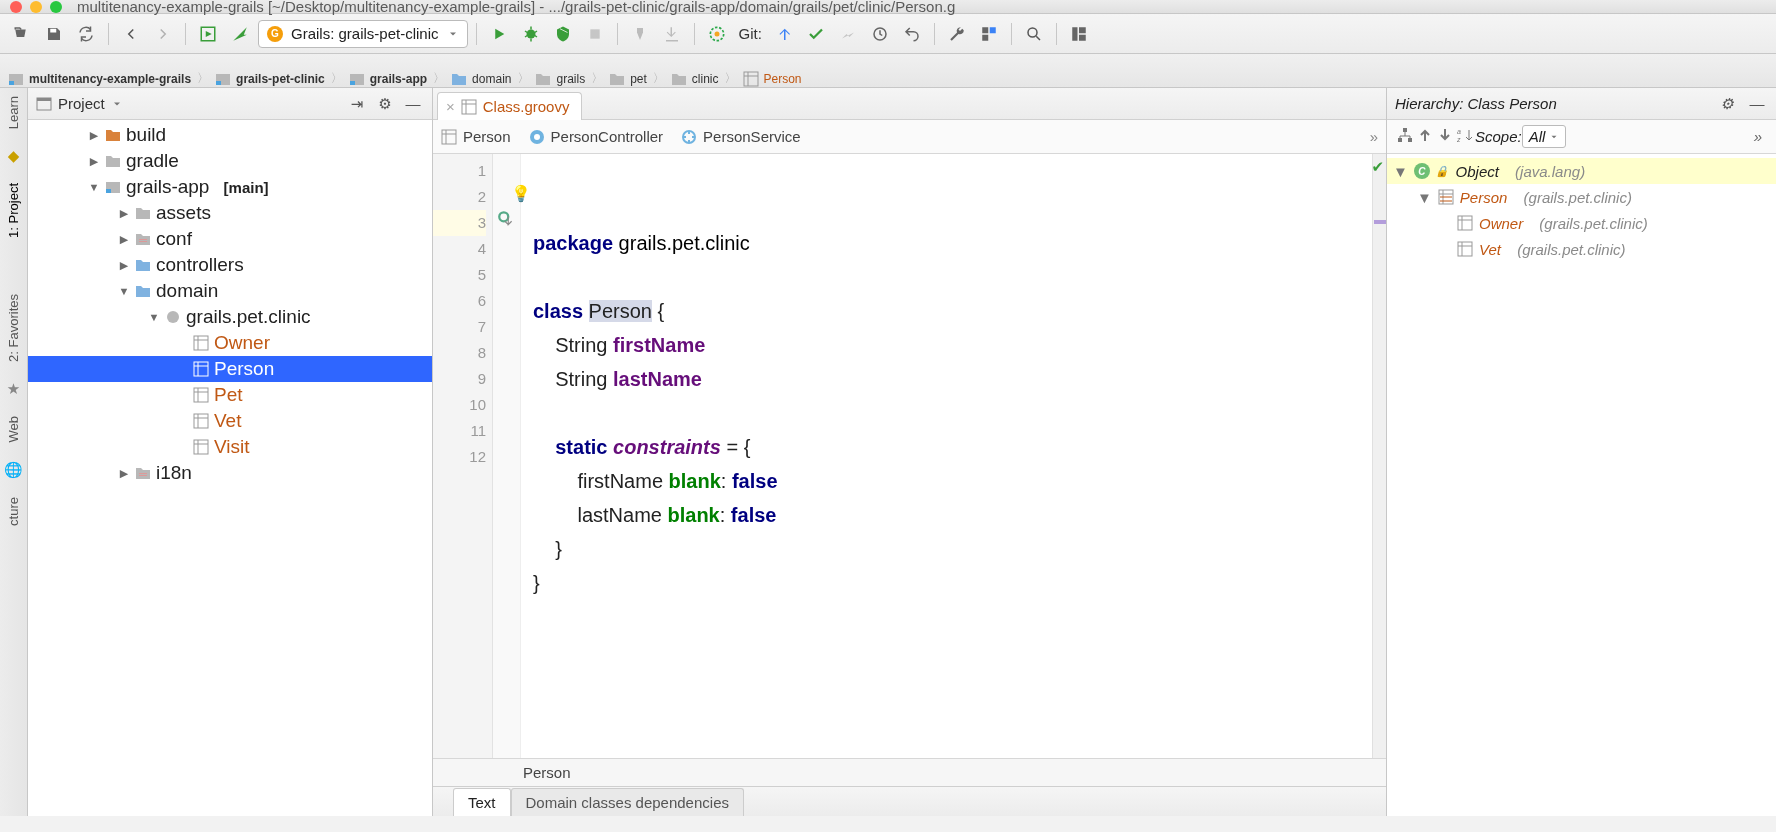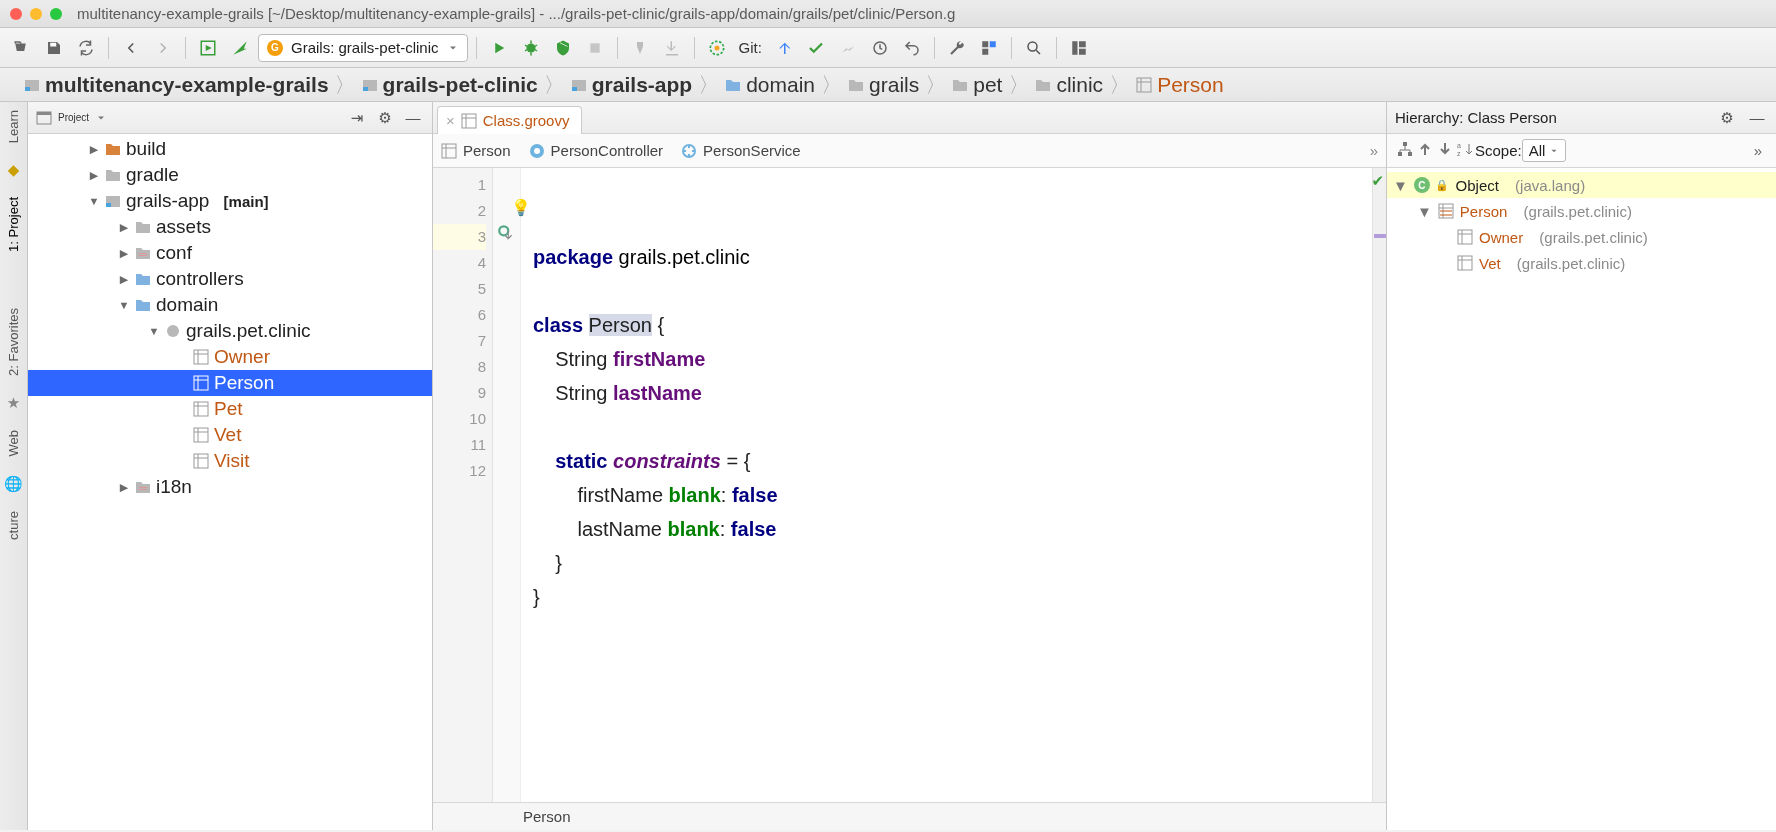--- a/index.html
+++ b/index.html
@@ -1,51 +1,51 @@
 <!DOCTYPE html>
 <html><head>
 <meta charset="utf-8">
 <style>
   * { box-sizing: border-box; margin: 0; padding: 0; font-family: "Segoe UI", "Helvetica Neue", Arial, sans-serif; }
   body { background: #f2f2f2; color: #222; font-size: 15px; overflow: hidden; }
 
   
-  .title-bar { height: 28px; background: linear-gradient(#ececec,#e0e0e0); display:flex; align-items:center; padding: 0 10px; border-bottom:1px solid #c7c7c7; }
+  .title-bar { height: 14px; background: linear-gradient(#ececec,#e0e0e0); display:flex; align-items:center; padding: 0 10px; border-bottom:1px solid #c7c7c7; }
   .traffic { display:flex; gap:8px; margin-right:15px; }
   .traffic span { width:12px; height:12px; border-radius:50%; display:block; }
   .tl-close { background:#ff5f57; } .tl-min{ background:#febc2e;} .tl-max{background:#28c840;}
   .title-text { color:#5a5a5a; font-size:15px; white-space:nowrap; overflow:hidden; }
 
   
   .toolbar { height:40px; background:linear-gradient(#f5f5f5,#ececec); border-bottom:1px solid #c7c7c7; display:flex; align-items:center; padding:0 8px; gap:4px;}
   .tb-btn { width:28px; height:28px; display:flex; align-items:center; justify-content:center; color:#555; border-radius:3px; }
   .tb-sep { width:1px; height:22px; background:#c7c7c7; margin:0 4px; }
   .run-config { display:flex; align-items:center; background:#fff; border:1px solid #bbb; border-radius:4px; height:28px; padding:0 8px; gap:8px;}
   .grails-icon { width:16px; height:16px; background:#f59e0b; border-radius:50%; display:flex; align-items:center; justify-content:center; color:#fff; font-size:10px; font-weight:bold;}
   .git-label { color:#333; font-weight:400; margin:0 4px;}
 
   
-  .breadcrumbs { height:34px; background:linear-gradient(#f0f0f0,#e6e6e6); border-bottom:1px solid #c7c7c7; display:flex; align-items:center; padding:0 24px; font-size:21px; }
+  .breadcrumbs { height:34px; background:linear-gradient(#f0f0f0,#e6e6e6); border-bottom:1px solid #c7c7c7; display:flex; align-items:flex-end; padding:0 8px; font-size:12px; }
   .crumb { display:flex; align-items:center; gap:5px; color:#333; }
   .crumb.last { color:#c05814; }
   .sep { color:#aaa; margin:0 6px; }
   .folder-icon, .module-icon, .pkg-icon, .class-icon {width:16px;height:16px;display:inline-flex;align-items:center;justify-content:center;}
   .folder-icon svg, .module-icon svg, .pkg-icon svg, .class-icon svg {width:16px;height:16px;}
 
   
   .main { display:flex; height:calc(100vh - 30px - 40px - 34px); }
   .left-gutter { width:28px; background:linear-gradient(90deg,#ececec,#e5e5e5); border-right:1px solid #c7c7c7; display:flex; flex-direction:column; align-items:center; padding-top:8px; gap:18px;}
   .gutter-tab { writing-mode: vertical-rl; transform: rotate(180deg); font-size:13px; color:#555; display:flex; align-items:center; gap:4px; cursor:pointer;}
   .gutter-tab.active { color:#000; font-weight:500;}
   .gutter-star{ color:#888;}
 
   
   .project-panel { width:405px; background:#fff; border-right:1px solid #c7c7c7; display:flex; flex-direction:column;}
   .panel-header { height:32px; background:linear-gradient(#f5f5f5,#ececec); border-bottom:1px solid #d0d0d0; display:flex; align-items:center; padding:0 8px; gap:6px;}
-  .panel-header .title { display:flex; align-items:center; gap:6px; color:#333; font-size:10px;}
+  .panel-header .title { display:flex; align-items:center; gap:6px; color:#333; font-size:15px;}
   .panel-header .spacer{flex:1;}
   .tree { overflow:auto; flex:1; padding-top:2px;}
   .node { display:flex; align-items:center; height:26px; gap:5px; white-space:nowrap;}
   .node .arrow { width:12px; text-align:center; color:#6b6b6b; font-size:11px;}
   .node .lbl { font-size:19px;}
   .node .lbl.orange { color:#c05814; }
   .node.selected { background:#2f66ff; color:#fff;}
   .node.selected .lbl, .node.selected .lbl.orange { color:#fff !important; }
 
   
@@ -73,21 +73,21 @@
   .right-strip { width:14px; background:#f0f0f0; border-left:1px solid #e0e0e0; position:relative;}
   .right-strip .ok { position:absolute; top:4px; right:2px; color:#3a9e3a;}
   .right-strip .mark { position:absolute; right:0; width:12px; height:4px; background:#b39ddb; top:66px;}
 
   .crumb-bar{ height:28px; border-top:1px solid #d7d7d7; display:flex; align-items:center; padding-left:90px; background:#f6f6f6; font-size:15px; color:#444;}
   .bottom-tabs{ height:30px; background:linear-gradient(#f5f5f5,#ececec); border-top:1px solid #cfcfcf; display:flex; align-items:flex-end;}
   .btab{ padding:5px 14px; border:1px solid #ccc; border-bottom:none; background:#fff; border-radius:3px 3px 0 0; margin-left:20px; font-size:15px;}
   .btab.inactive{ background:#e9e9e9; color:#555; margin-left:0;}
 
   
-  .hierarchy { width:390px; min-width:300px; border-left:1px solid #c7c7c7; background:#fff; display:flex; flex-direction:column;}
+  .hierarchy { width:390px; min-width:300px; border-left:1px solid #c7c7c7; background:#fff; display:flex; flex-direction:column;font-style:italic;}
   .h-header{ height:32px; background:linear-gradient(#f5f5f5,#ececec); border-bottom:1px solid #d0d0d0; display:flex; align-items:center; padding:0 8px; gap:8px; font-size:15px;}
   .h-header .spacer{flex:1;}
   .h-toolbar{ height:34px; border-bottom:1px solid #d7d7d7; display:flex; align-items:center; padding:0 8px; background:#fafafa;}
   .h-toolbar .ico{ color:#666; width:20px; text-align:center;}
   .scope-combo{ border:1px solid #bbb; background:#fff; padding:2px 6px; border-radius:3px; display:flex; align-items:center; gap:4px;}
   .h-tree{ padding:4px 0; flex:1;}
   .h-node{ display:flex; align-items:center; height:26px; gap:6px; font-size:15px;}
   .h-node .pkgtxt{ color:#8a8a8a;}
   .h-node.sel{ background:#ffffcc;}
   .h-node .orange{ color:#c05814;}
@@ -594,20 +594,24 @@
 <span>}</span>
       </div>
       <div class="right-strip">
         <span class="ok">✔</span>
         <div class="mark"></div>
       </div>
     </div>
     <div class="crumb-bar">
         <span>Person</span>
       </div>
+    <div class="bottom-tabs">
+      <div class="btab">Text</div>
+      <div class="btab inactive">Domain classes dependencies</div>
+    </div>
   </div>
 
   <div class="hierarchy">
     <div class="h-header">
       <span>Hierarchy:  Class Person</span>
       <div class="spacer"></div>
       <span class="tb-btn" style="width:22px">⚙</span>
       <span class="tb-btn" style="width:22px">—</span>
     </div>
     <div class="h-toolbar">

